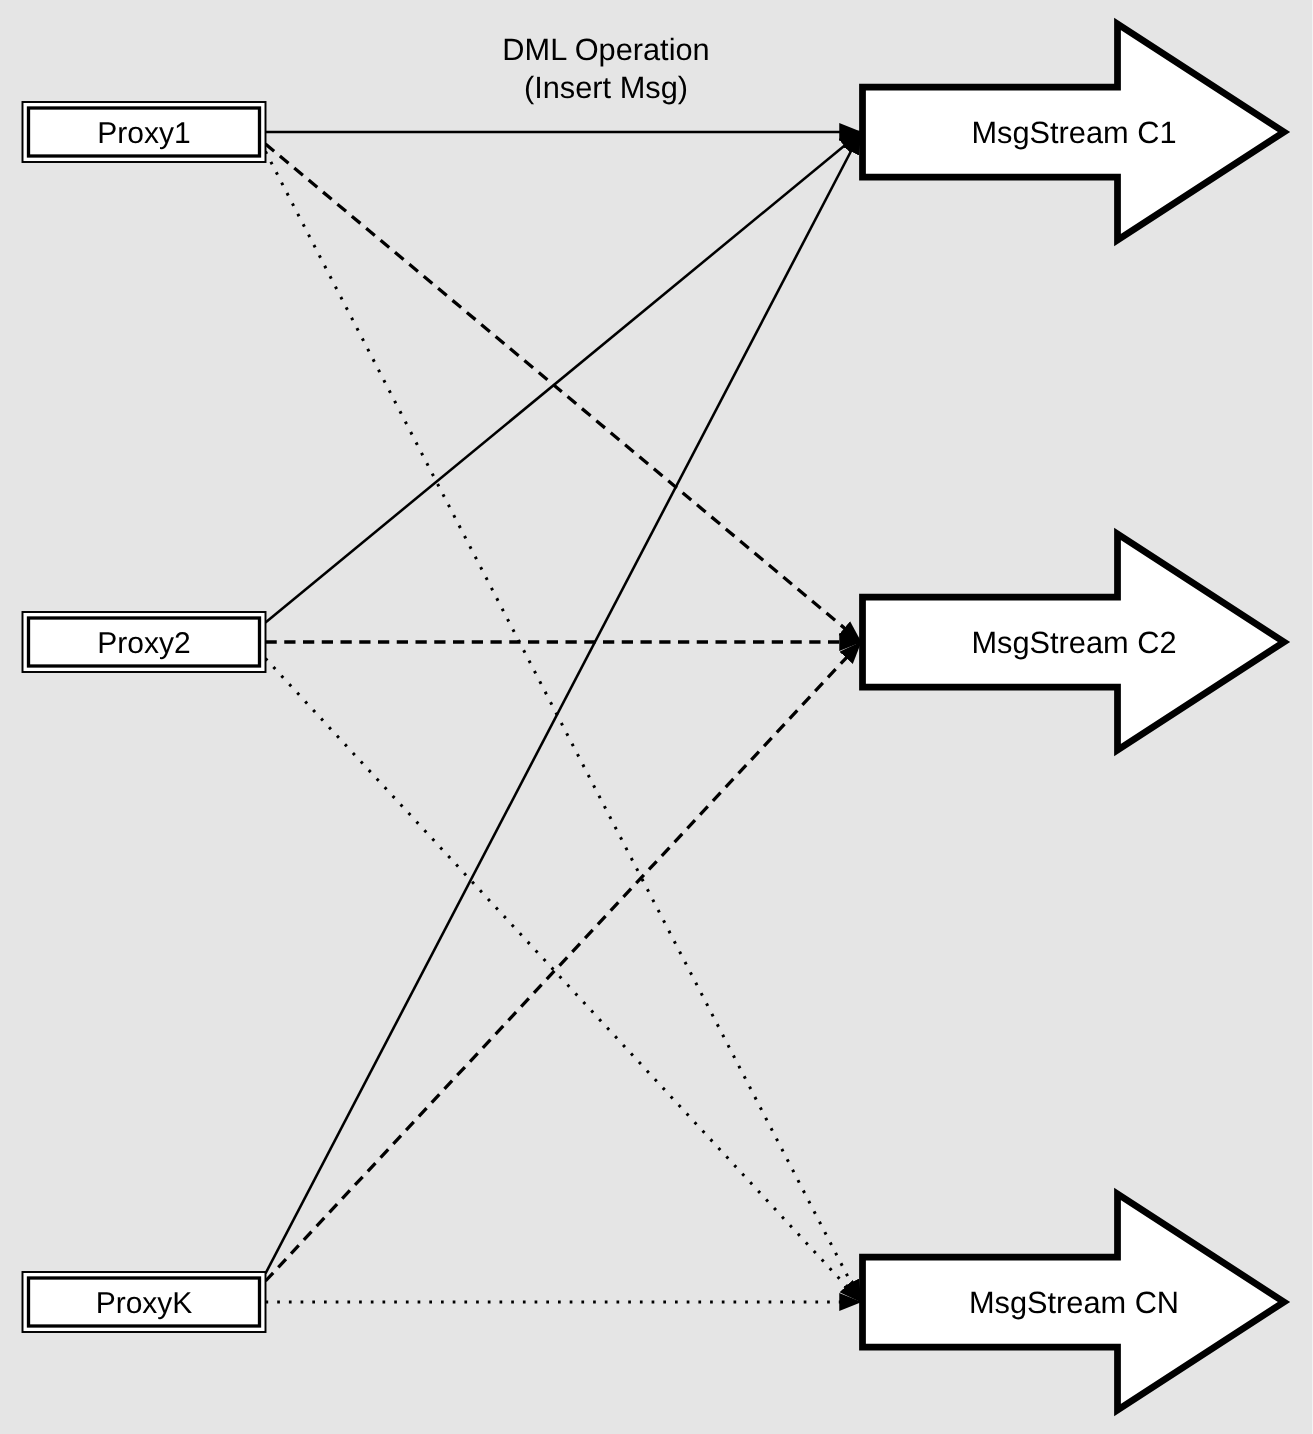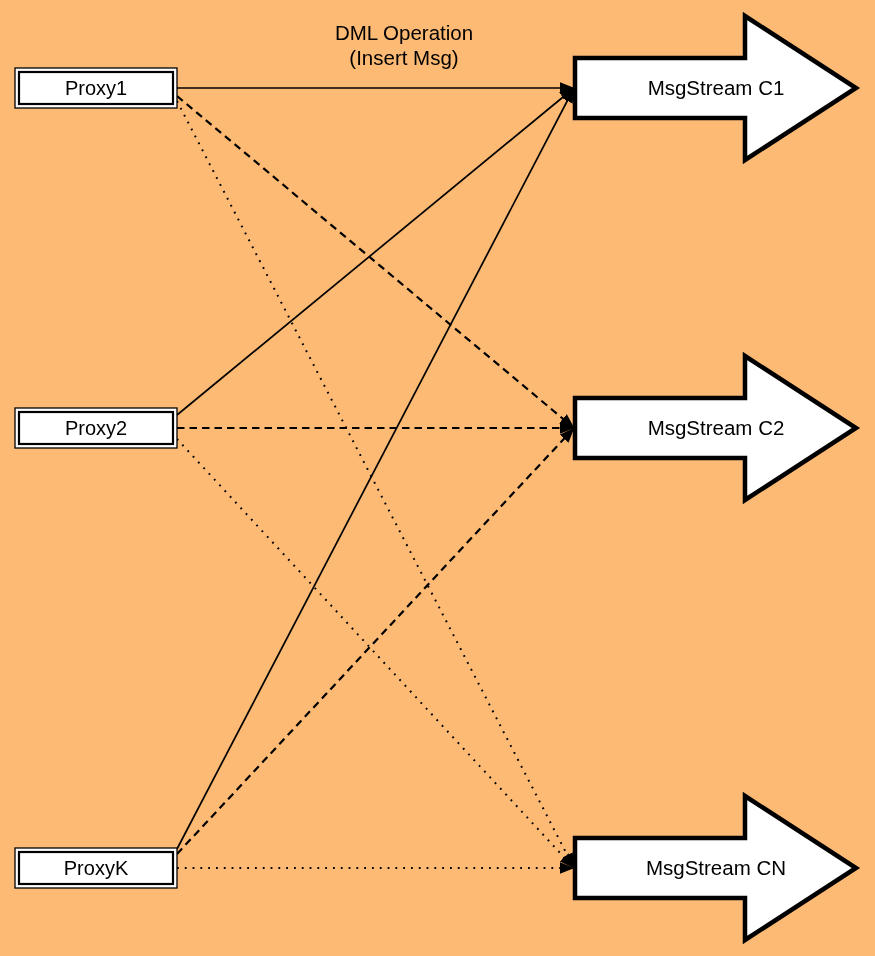--- a/index.html
+++ b/index.html
@@ -4,21 +4,21 @@
 <style>
   html, body {
     margin: 0;
     padding: 0;
     background: #ffffff;
   }
   .canvas {
     position: relative;
     width: 875px;
     height: 956px;
-    background: #fdba74;
+    background: #e5e5e5;
     overflow: hidden;
   }
   svg text {
     font-family: "Liberation Sans", "DejaVu Sans", sans-serif;
     fill: #000000;
   }
   .node-label   { font-size: 20px; }
   .stream-label { font-size: 20.5px; }
   .edge-label   { font-size: 20.5px; }
   .connector        { stroke: #000000; fill: none; }

